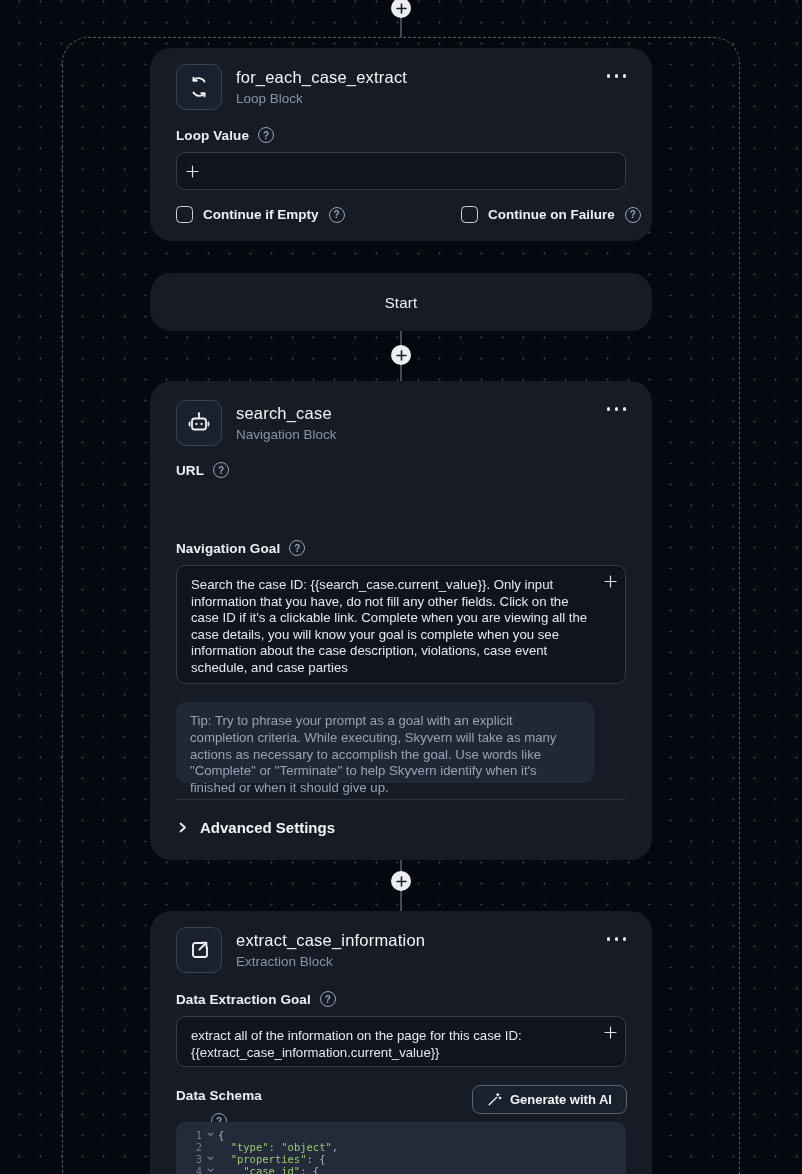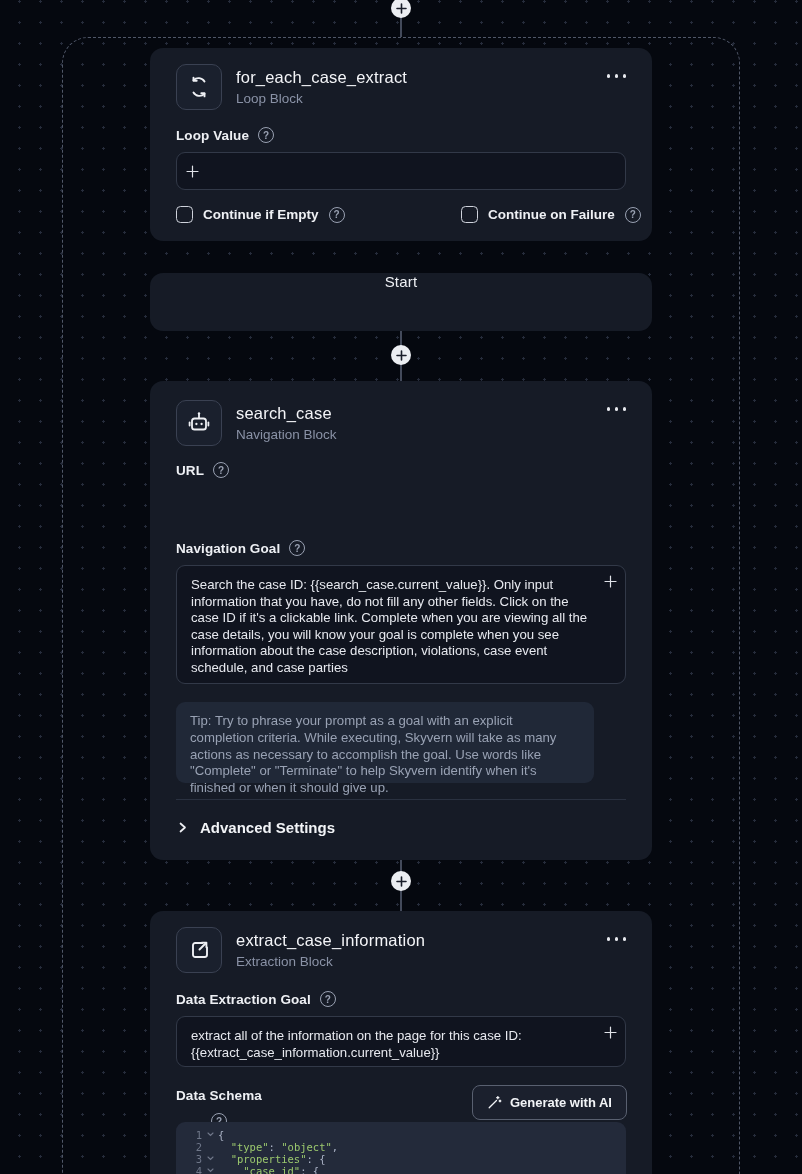--- a/index.html
+++ b/index.html
@@ -24,21 +24,21 @@
   }
   .plus-node {
     position:absolute; width:20px; height:20px; border-radius:50%;
     background:#eceef2; display:flex; align-items:center; justify-content:center;
     cursor:pointer; z-index:5;
   }
   .plus-node svg { display:block; }
 
   .card {
     position:absolute; left:150px; width:502px; background:#161b26;
-    border-radius:13px; color:#eef0f4;
+    border-radius:21px; color:#eef0f4;
   }
 
   .block-header { position:absolute; left:26px; top:16px; display:flex; gap:14px; }
   .icon-box {
     width:46px; height:46px; border:1px solid #3a4152; border-radius:10px;
     display:flex; align-items:center; justify-content:center; flex:none;
     background:#1a202d;
   }
   .block-titles { display:flex; flex-direction:column; justify-content:center; gap:4px; }
   .block-title { font-size:16.5px; font-weight:500; color:#f4f5f8; letter-spacing:.2px; }
@@ -86,34 +86,34 @@
   .checkbox {
     width:17px; height:17px; border:1.6px solid #cfd3dc; border-radius:4.5px;
     background:transparent; cursor:pointer; flex:none;
   }
   .checkbox.checked {
     width:20px; height:20px; border:none; border-radius:6px; background:#f2f3f6;
     display:flex; align-items:center; justify-content:center;
   }
   .checkbox-label { font-size:13.5px; font-weight:700; color:#eef0f4; }
 
-  .start-card { display:flex; justify-content:center; }
+  .start-card { display:flex; align-items:center; justify-content:center; }
   .start-label { font-size:15px; font-weight:500; color:#eef0f4; letter-spacing:.2px; }
 
   .tip-box {
     position:absolute; left:26px; width:418px; background:#202837; border-radius:9px;
     padding:11px 14px; color:#99a2b4; font-size:13.2px; line-height:16.8px;
   }
   .divider { position:absolute; left:26px; width:450px; height:1px; background:#2a3140; }
   .advanced-row { position:absolute; left:26px; display:flex; align-items:center; gap:11px; cursor:pointer; }
   .advanced-label { font-size:15px; font-weight:700; color:#f2f4f7; }
 
   .schema-row-left { position:absolute; display:flex; align-items:center; gap:10px; }
   .generate-btn {
-    position:absolute; right:25px; height:35px; padding:0 14px;
+    position:absolute; right:25px; height:29px; padding:0 14px;
     display:flex; align-items:center; gap:8px;
     background:#1b202d; border:1px solid #596070; border-radius:8px;
     color:#f2f4f7; font-size:13px; font-weight:700; cursor:pointer;
     font-family:"Liberation Sans", sans-serif;
   }
 
   .code-editor {
     position:absolute; left:26px; width:450px; height:100px;
     background:#232a3a; border-radius:9px; padding:7px 0;
     font-family:"DejaVu Sans Mono", monospace; font-size:10.5px; line-height:12.1px;

